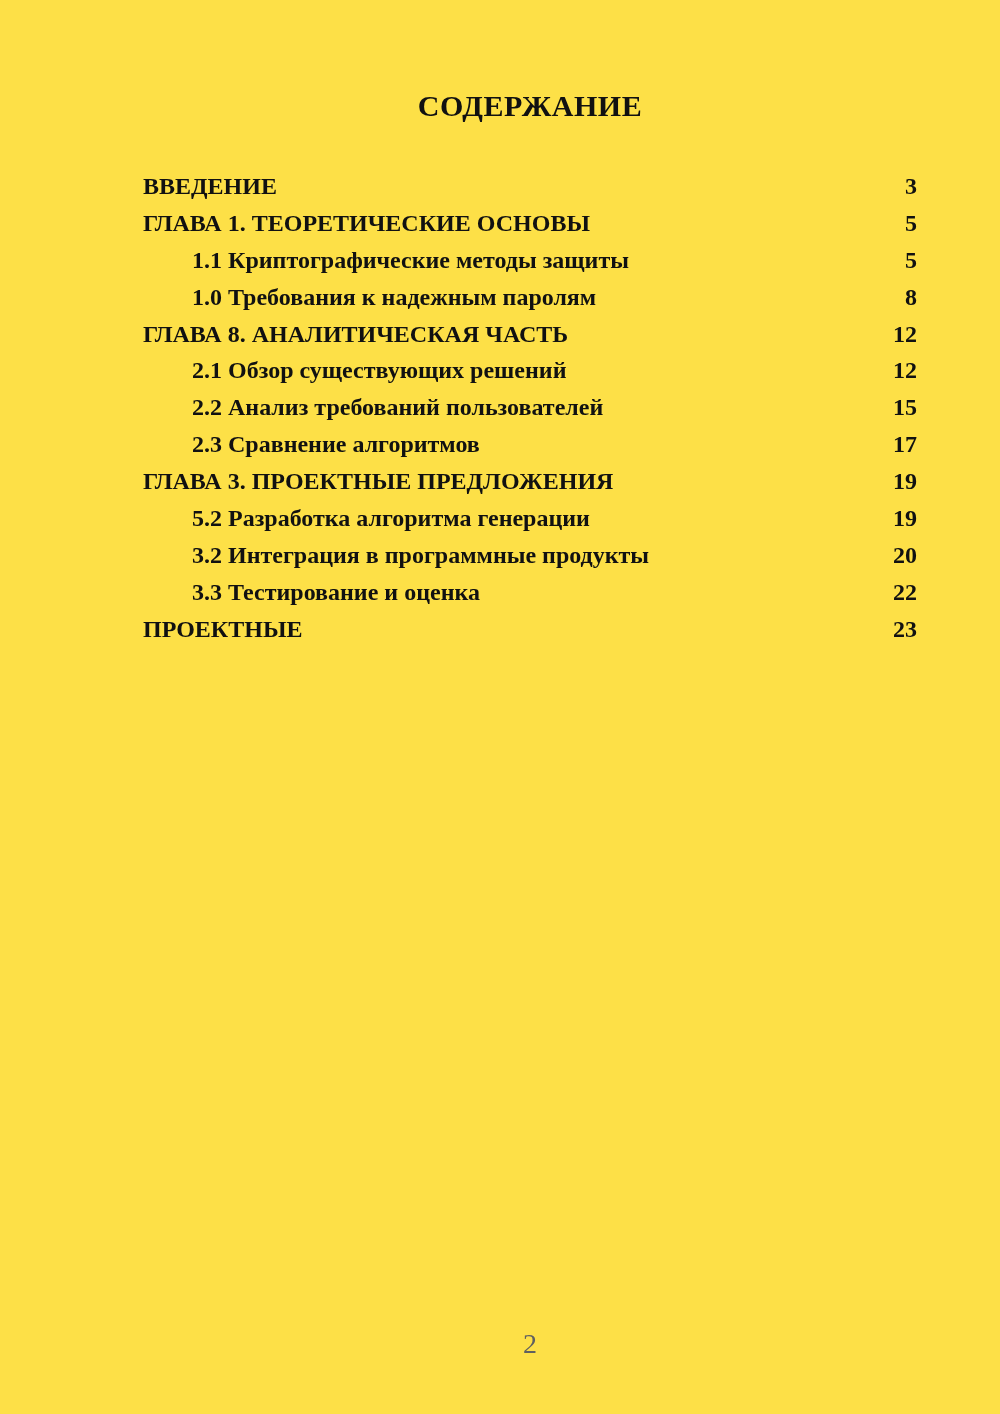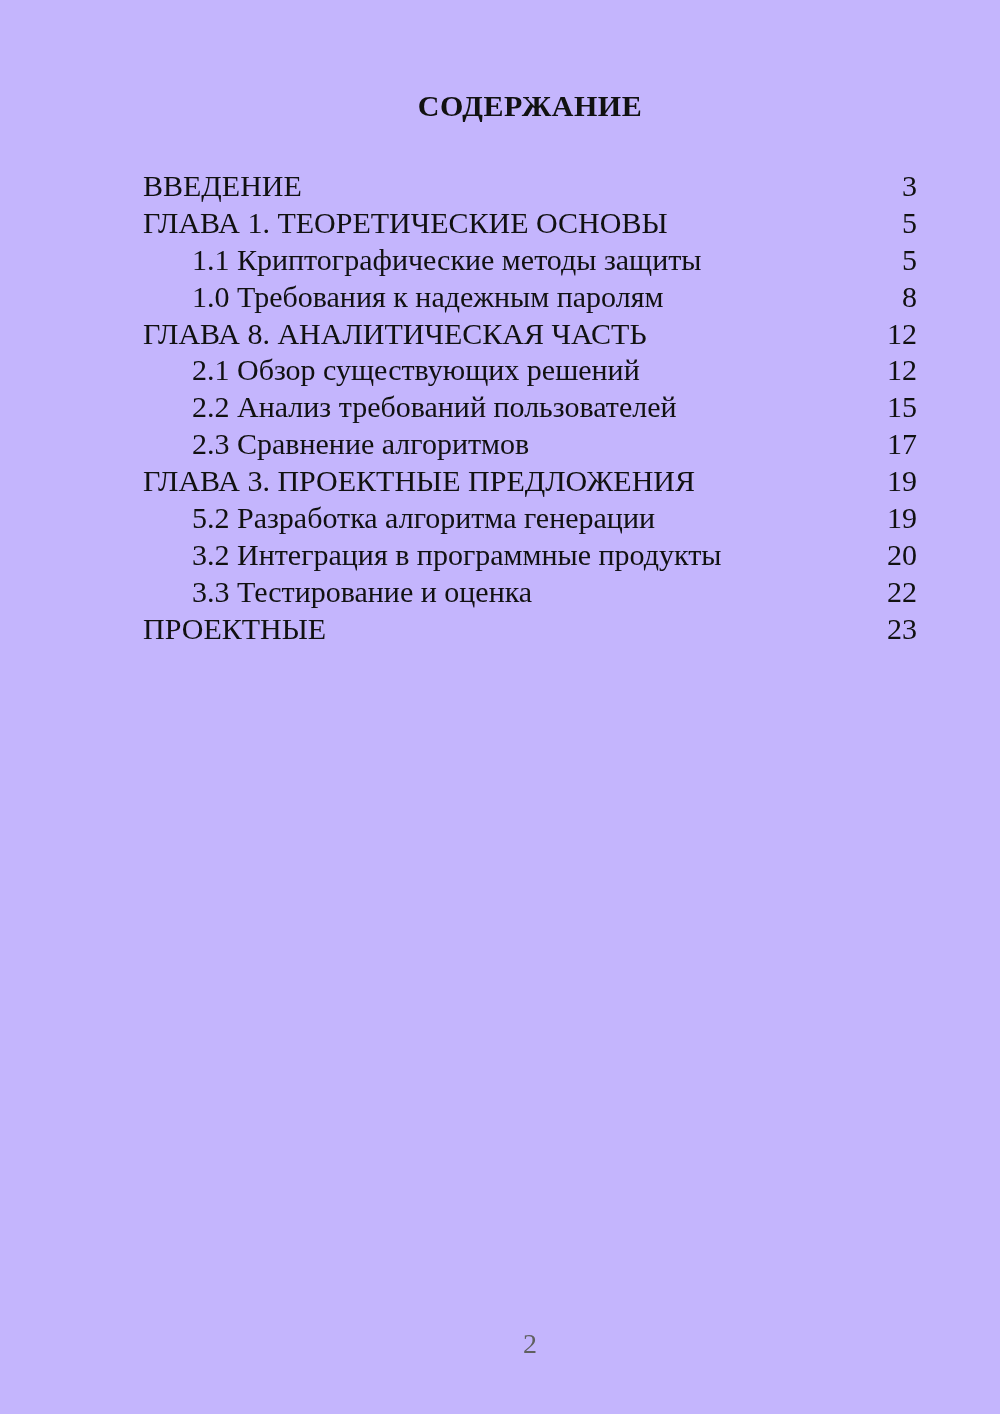--- a/index.html
+++ b/index.html
@@ -4,21 +4,21 @@
 <style>
   html, body {
     margin: 0;
     padding: 0;
     background: #ffffff;
   }
   .page {
     position: relative;
     width: 1000px;
     height: 1414px;
-    background: #c4b5fd;
+    background: #fde047;
     font-family: "Liberation Serif", "DejaVu Serif", serif;
     color: #111111;
     overflow: hidden;
   }
   .doc-title {
     position: absolute;
     top: 87px;
     left: 143px;
     width: 774px;
     margin: 0;
@@ -32,22 +32,23 @@
     position: absolute;
     top: 168px;
     left: 143px;
     width: 774px;
   }
   .toc-row {
     display: flex;
     align-items: flex-end;
     height: 36.9px;
     line-height: 36.9px;
-    font-size: 30px;
+    font-size: 24px;
     white-space: nowrap;
+    font-weight: bold;
   }
   .toc-row .toc-label {
     flex: 1 1 auto;
     overflow: hidden;
   }
   .toc-row.level-1 .toc-label {
     padding-left: 49px;
   }
   .toc-row .toc-page {
     flex: 0 0 auto;

